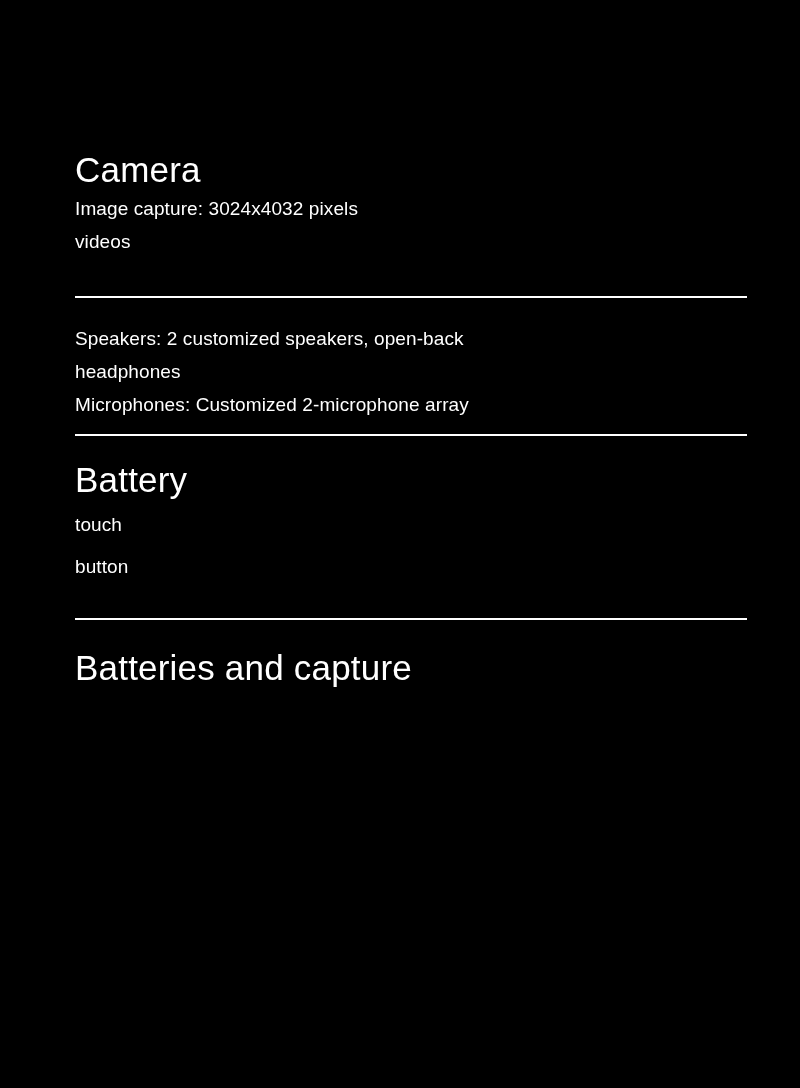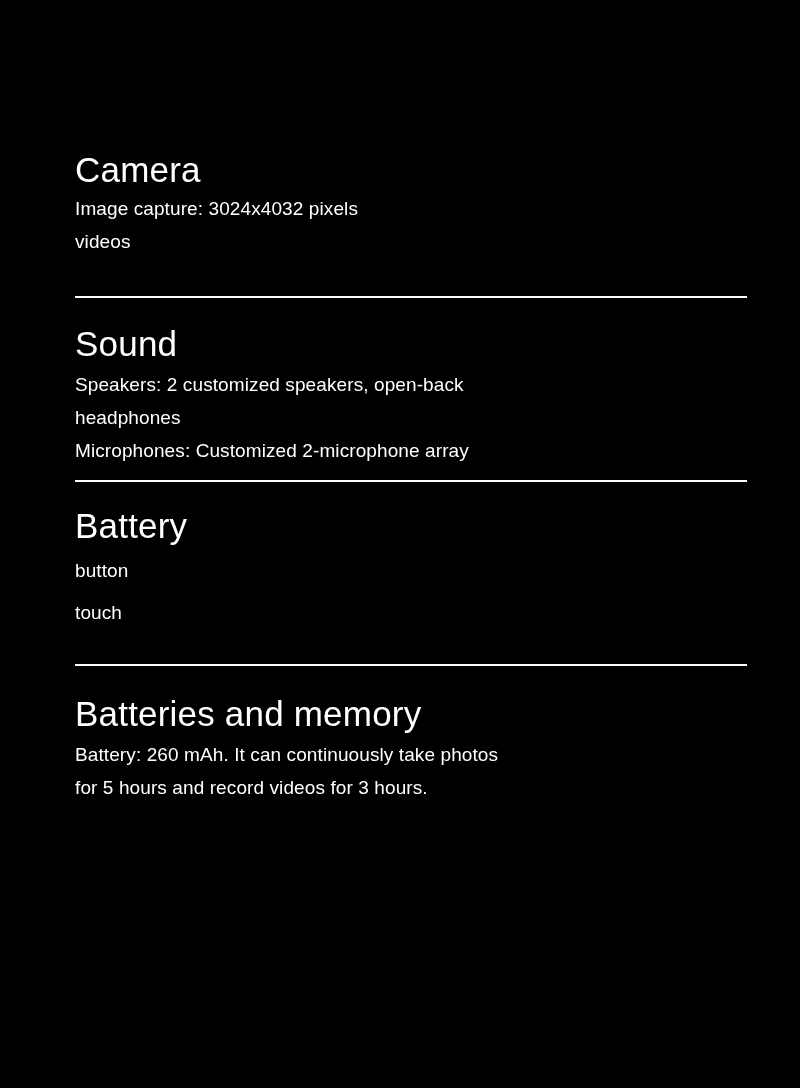--- a/index.html
+++ b/index.html
@@ -74,45 +74,40 @@
       <p class="line">Image capture: 3024x4032 pixels</p>
       <p class="line">videos</p>
     </div>
   </section>
 
   <div class="gap-1"></div>
   <hr class="divider">
   <div class="gap-2"></div>
 
   <section class="section">
-    <h2 class="section-title">Sound</h2>
     <div class="section-lines">
       <p class="line">Speakers: 2 customized speakers, open-back</p>
       <p class="line">headphones</p>
       <p class="line">Microphones: Customized 2-microphone array</p>
     </div>
   </section>
 
   <div class="gap-5"></div>
   <hr class="divider">
   <div class="gap-3"></div>
 
   <section class="section">
     <h2 class="section-title">Battery</h2>
     <div class="section-lines">
+      <p class="line control-line">touch</p>
       <p class="line control-line">button</p>
-      <p class="line control-line">touch</p>
     </div>
   </section>
 
   <div class="gap-6"></div>
   <hr class="divider">
   <div class="gap-7"></div>
 
   <section class="section">
-    <h2 class="section-title">Batteries and memory</h2>
-    <div class="section-lines">
-      <p class="line">Battery: 260 mAh. It can continuously take photos</p>
-      <p class="line">for 5 hours and record videos for 3 hours.</p>
-    </div>
+    <h2 class="section-title">Batteries and capture</h2>
   </section>
 
 </div>
 
 </body></html>

